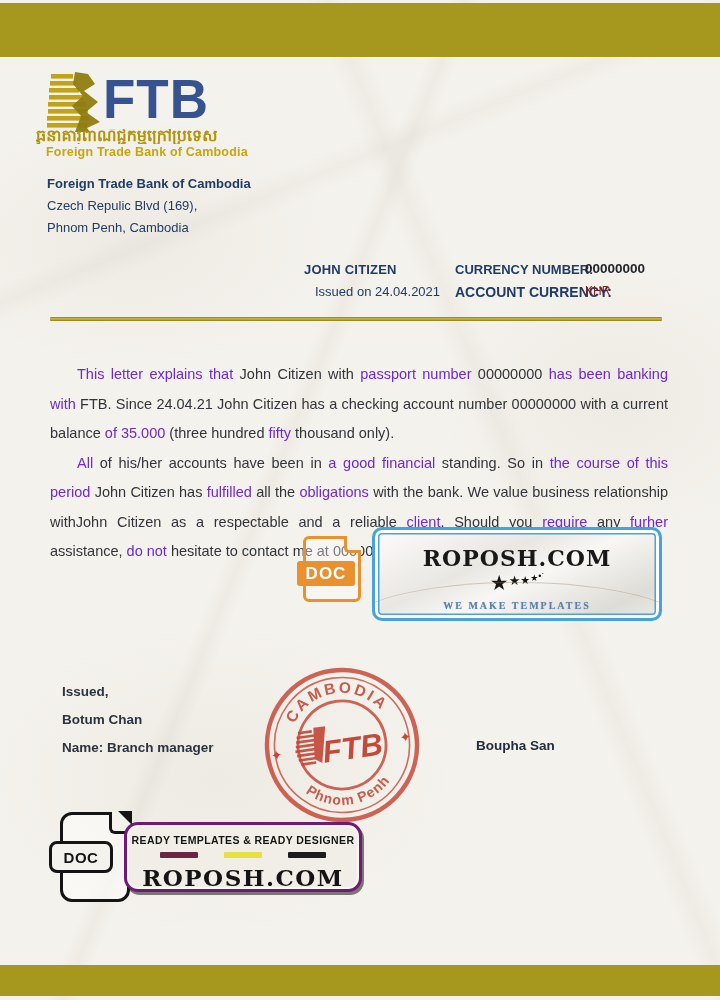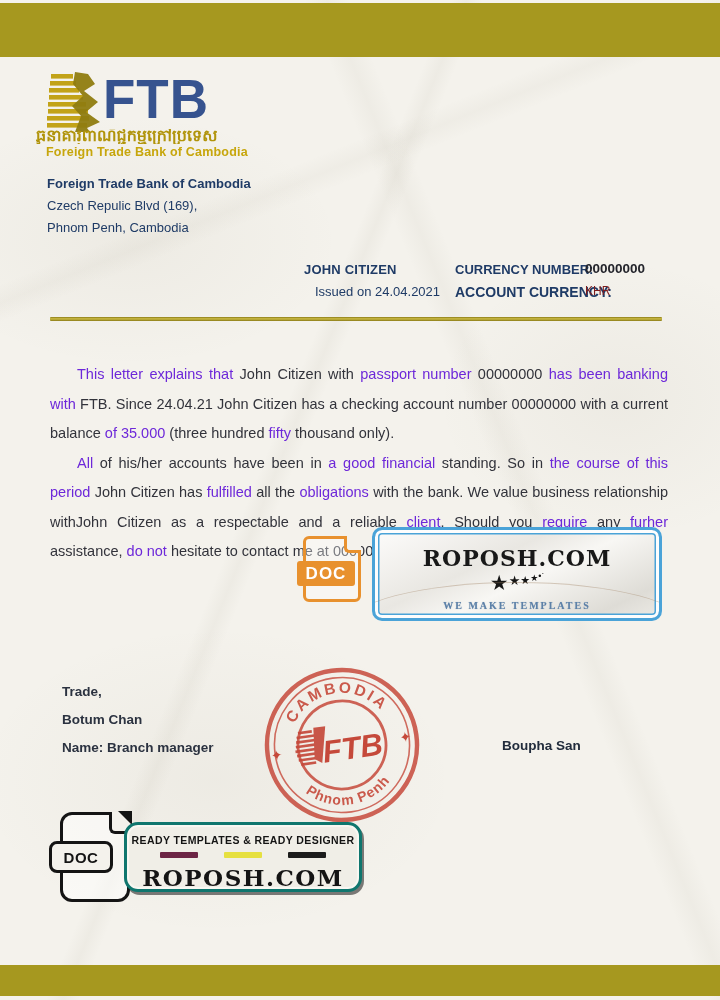--- a/index.html
+++ b/index.html
@@ -76,36 +76,36 @@
   .stars span:nth-child(2){font-size:13px;transform:translateY(-2px)}
   .stars span:nth-child(3){font-size:11px;transform:translateY(-3px)}
   .stars span:nth-child(4){font-size:9px;transform:translateY(-5px)}
   .stars span:nth-child(5){font-size:9px;transform:translateY(-7px)}
   .stars span:nth-child(6){font-size:8px;transform:translateY(-9px)}
   .roposh-tag{margin-top:7px;font-family:"Liberation Serif",serif;font-weight:bold;font-size:10px;
     letter-spacing:2px;color:#5d81a8;text-shadow:0 0 1px rgba(93,129,168,.5)}
 
   
   .sig{left:62px;top:678px;font-size:13.5px;font-weight:600;color:#2b3240;line-height:28px}
-  .manager{left:502px;top:738px;font-size:13.5px;font-weight:bold;color:#212c3c}
+  .manager{left:476px;top:738px;font-size:13.5px;font-weight:bold;color:#212c3c}
 
   
   .stamp{left:260px;top:663px;transform:rotate(-8deg);opacity:.92}
 
   
   .doc-black{left:60px;top:812px;width:70px;height:90px;border:3.5px solid #141414;border-radius:12px;
     background:rgba(255,255,255,.5)}
   .doc-black .fold{position:absolute;top:-3.5px;right:-3.5px;width:22px;height:22px;background:var(--paper);
     border-left:3.5px solid #141414;border-bottom:3.5px solid #141414;border-bottom-left-radius:6px}
   .doc-black .fold::after{content:"";position:absolute;top:-1px;right:-1px;width:0;height:0;
     border-top:14px solid #141414;border-left:14px solid transparent}
   .doc-black .tag{position:absolute;left:-14px;top:26px;width:64px;height:32px;border:3px solid #141414;
     border-radius:8px;background:var(--paper);color:#141414;font-weight:700;font-size:15px;
     display:flex;align-items:center;justify-content:center;letter-spacing:.5px}
-  .badge{left:124px;top:822px;width:238px;height:70px;border:3px solid #0f766e;border-radius:14px;
+  .badge{left:124px;top:822px;width:238px;height:70px;border:3px solid #701a75;border-radius:14px;
     background:#f0eee7;box-shadow:2px 3px 0 rgba(20,20,20,.55), inset 0 0 0 2px #f8f7f2;
     text-align:center;padding-top:9px}
   .badge-line1{font-size:10.5px;font-weight:800;color:#141414;letter-spacing:.4px}
   .badge-bars{margin-top:6px;height:7px;display:flex;justify-content:center;gap:26px}
   .badge-bars span{width:38px;height:6px;border-radius:1px}
   .badge-brand{margin-top:5px;font-family:"DejaVu Serif","Liberation Serif",serif;font-weight:900;
     font-size:23px;letter-spacing:1.5px;color:#141414}
 
   
   .footer{left:0;right:0;top:936px;text-align:center;font-size:13px;color:#42464d;font-weight:600}
@@ -163,21 +163,21 @@
     <div class="banner">DOC</div>
   </div>
 
   <div class="abs roposh">
     <div class="roposh-brand">ROPOSH.COM</div>
     <div class="stars"><span>★</span><span>★</span><span>★</span><span>★</span><span>•</span><span>·</span></div>
     <div class="roposh-tag">WE MAKE TEMPLATES</div>
   </div>
 
   <div class="abs sig">
-    <div>Trade,</div>
+    <div>Issued,</div>
     <div>Botum Chan</div>
     <div>Name: Branch manager</div>
   </div>
   <div class="abs manager">Boupha San</div>
 
   <svg class="abs stamp" width="164" height="164" viewBox="0 0 164 164" style="color: rgb(194, 59, 44);">
     <g fill="none" stroke="currentColor">
       <circle cx="82" cy="82" r="75" stroke-width="4.5" opacity=".85"></circle>
       <circle cx="82" cy="82" r="67.5" stroke-width="1.6" opacity=".8"></circle>
       <circle cx="82" cy="82" r="44" stroke-width="2.8" opacity=".85"></circle>

